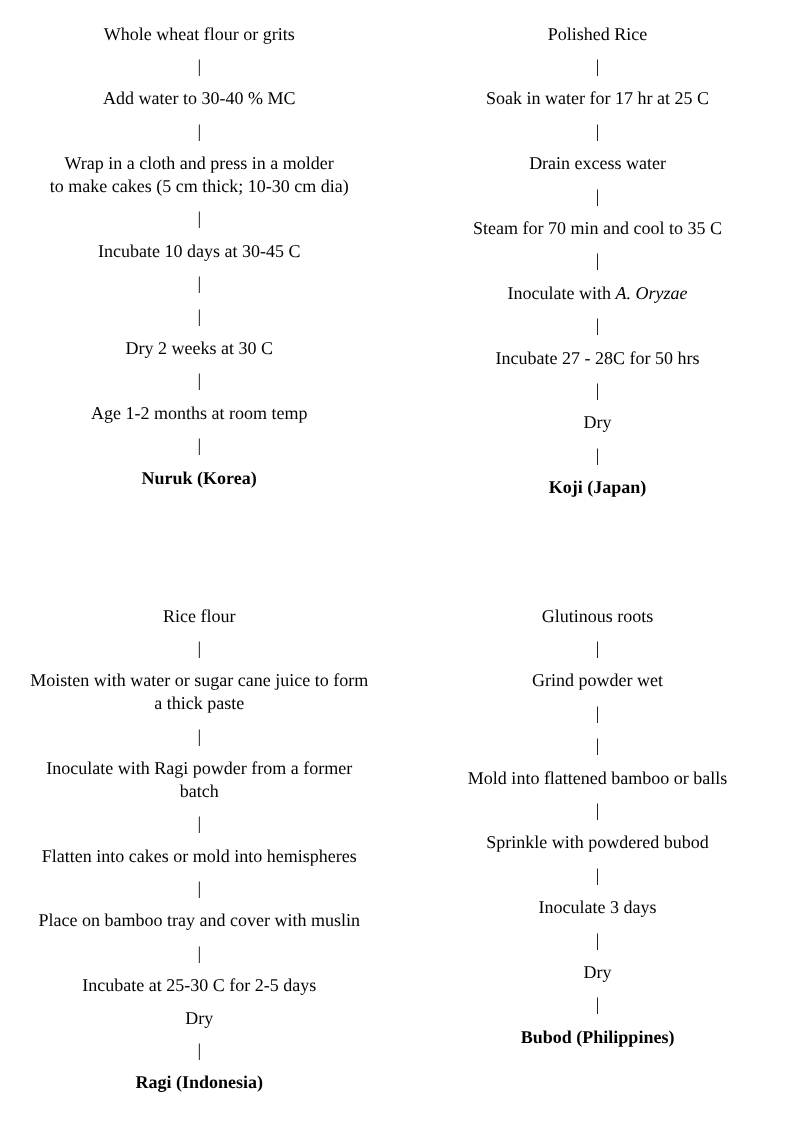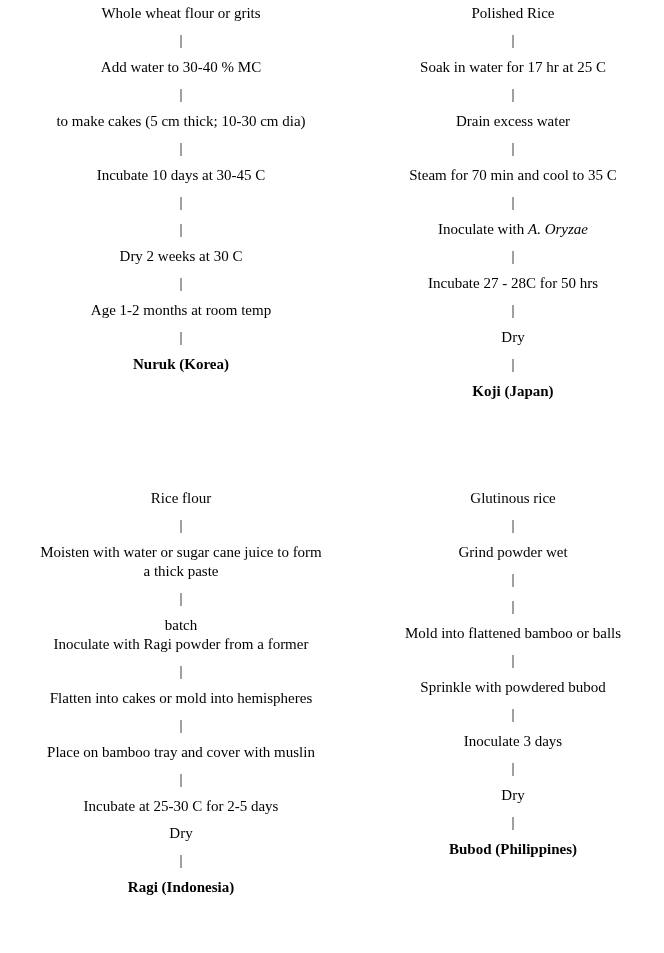--- a/index.html
+++ b/index.html
@@ -10,23 +10,22 @@
     background: #ffffff;
     color: #000000;
     font-family: "Liberation Serif", serif;
     font-size: 15px;
     overflow: hidden;
   }
   .grid {
     display: grid;
     grid-template-columns: 332px 332px;
     row-gap: 88px;
-    padding-top: 4px;
+    padding-top: 20px;
     align-items: start;
-    margin-left: 15px;
   }
   .flow {
     display: flex;
     flex-direction: column;
     align-items: center;
     gap: 8px;
     text-align: center;
   }
   .step { line-height: 19px; }
   .connector { line-height: 19px; }
@@ -41,20 +40,21 @@
   <div class="flow">
     <div class="step">
         <div>Whole wheat flour or grits</div>
       </div>
     <div class="connector">|</div>
     <div class="step">
         <div>Add water to 30-40 % MC</div>
       </div>
     <div class="connector">|</div>
     <div class="step">
+      <div>Wrap in a cloth and press in a molder</div>
       <div>to make cakes (5 cm thick; 10-30 cm dia)</div>
     </div>
     <div class="connector">|</div>
     <div class="step">
         <div>Incubate 10 days at 30-45 C</div>
       </div>
     <div class="connector">|</div>
     <div class="connector">|</div>
     <div class="step">
         <div>Dry 2 weeks at 30 C</div>
@@ -103,22 +103,22 @@
     <div class="step">
         <div>Rice flour</div>
       </div>
     <div class="connector">|</div>
     <div class="step">
       <div>Moisten with water or sugar cane juice to form</div>
       <div>a thick paste</div>
     </div>
     <div class="connector">|</div>
     <div class="step">
+      <div>Inoculate with Ragi powder from a former</div>
       <div>batch</div>
-      <div>Inoculate with Ragi powder from a former</div>
     </div>
     <div class="connector">|</div>
     <div class="step">
         <div>Flatten into cakes or mold into hemispheres</div>
       </div>
     <div class="connector">|</div>
     <div class="step">
         <div>Place on bamboo tray and cover with muslin</div>
       </div>
     <div class="connector">|</div>
@@ -127,21 +127,21 @@
       </div>
     <div class="step">
         <div>Dry</div>
       </div>
     <div class="connector">|</div>
     <div class="result">Ragi (Indonesia)</div>
   </div>
 
   <div class="flow">
     <div class="step">
-        <div>Glutinous rice</div>
+        <div>Glutinous roots</div>
       </div>
     <div class="connector">|</div>
     <div class="step">
         <div>Grind powder wet</div>
       </div>
     <div class="connector">|</div>
     <div class="connector">|</div>
     <div class="step">
         <div>Mold into flattened bamboo or balls</div>
       </div>

